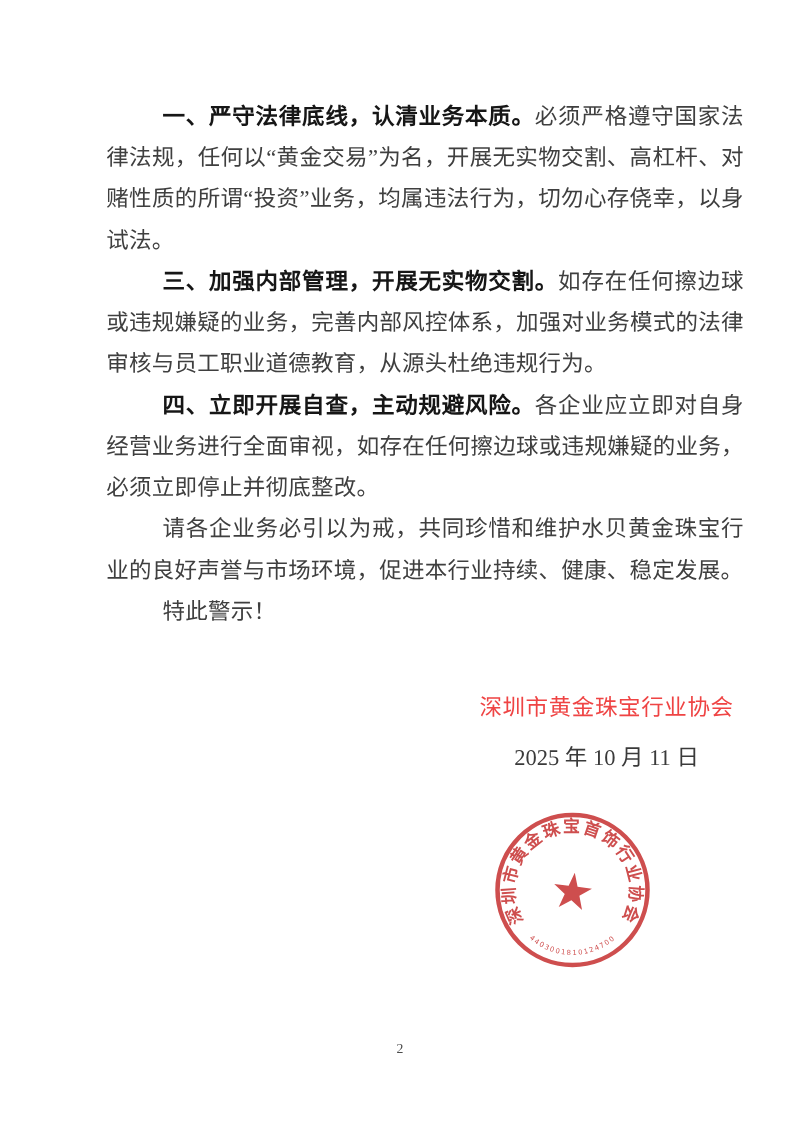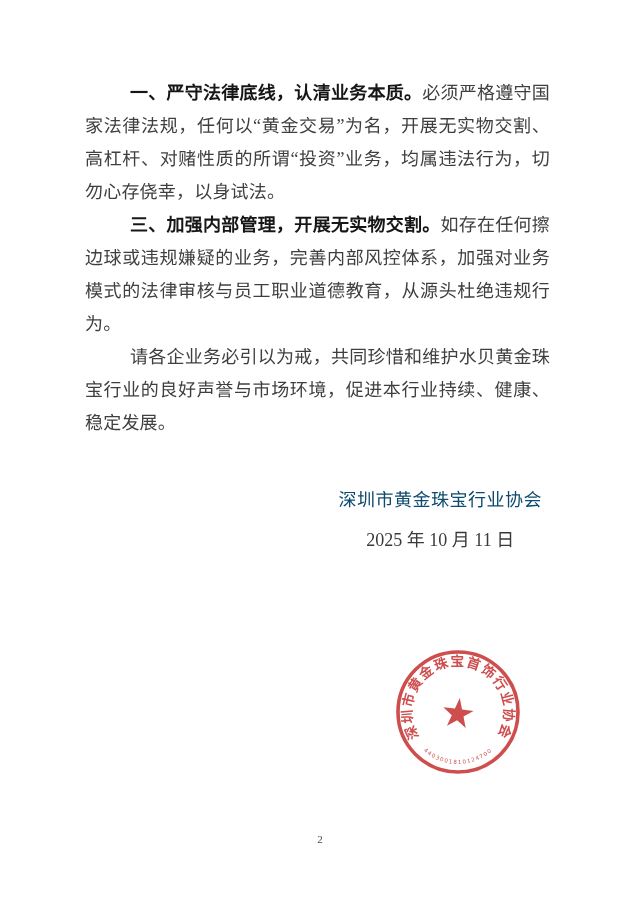--- a/index.html
+++ b/index.html
@@ -6,21 +6,21 @@
   html, body { margin: 0; padding: 0; background: #ffffff; }
   .page {
     position: relative;
     width: 640px;
     height: 904px;
     background: #ffffff;
     overflow: hidden;
     font-family: "Liberation Serif", "DejaVu Serif", serif;
   }
   .content {
-    padding: 77px 90px 0 85px;
+    padding: 77px 45px 0 85px;
   }
   .para {
     margin: 0;
     font-size: 18px;
     line-height: 33px;
     color: #3f3f3f;
     text-align: justify;
     text-justify: inter-character;
     text-indent: 2.5em;
     letter-spacing: 0.2px;
@@ -33,21 +33,21 @@
     margin-top: 44px;
   }
   .sig-inner {
     margin-left: auto;
     margin-right: 8px;
     width: max-content;
   }
   .sig-org {
     font-size: 18px;
     line-height: 33px;
-    color: #0c4a6e;
+    color: #ef4444;
     letter-spacing: 0.5px;
   }
   .sig-date {
     margin-top: 7px;
     font-size: 18px;
     line-height: 33px;
     color: #3a3a3a;
     text-align: center;
   }
   .seal {
@@ -75,23 +75,25 @@
 <body>
 
 <div class="page">
   <div class="content">
 
     <p class="para"><span class="lead">一、严守法律底线，认清业务本质。</span><span>必须严格遵守国家法律法规，任何以“黄金交易”为名，开展无实物交割、高杠杆、对赌性质的所谓“投资”业务，均属违法行为，切勿心存侥幸，以身试法。</span></p>
 
 
     <p class="para"><span class="lead">三、加强内部管理，开展无实物交割。</span><span>如存在任何擦边球或违规嫌疑的业务，完善内部风控体系，加强对业务模式的法律审核与员工职业道德教育，从源头杜绝违规行为。</span></p>
 
+    <p class="para"><span class="lead">四、立即开展自查，主动规避风险。</span><span>各企业应立即对自身经营业务进行全面审视，如存在任何擦边球或违规嫌疑的业务，必须立即停止并彻底整改。</span></p>
 
     <p class="para"><span>请各企业务必引以为戒，共同珍惜和维护水贝黄金珠宝行业的良好声誉与市场环境，促进本行业持续、健康、稳定发展。</span></p>
 
+    <p class="para"><span>特此警示！</span></p>
 
     <div class="signature">
       <div class="sig-inner">
         <div class="sig-org">深圳市黄金珠宝行业协会</div>
         <div class="sig-date">2025 年 10 月 11 日</div>
       </div>
     </div>
   </div>
 
   <svg class="seal" viewBox="0 0 160 160" xmlns="http://www.w3.org/2000/svg">

